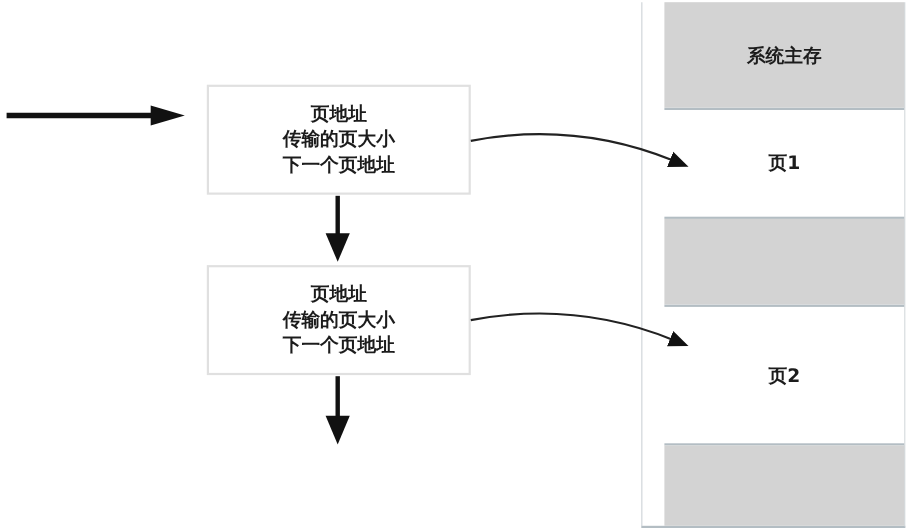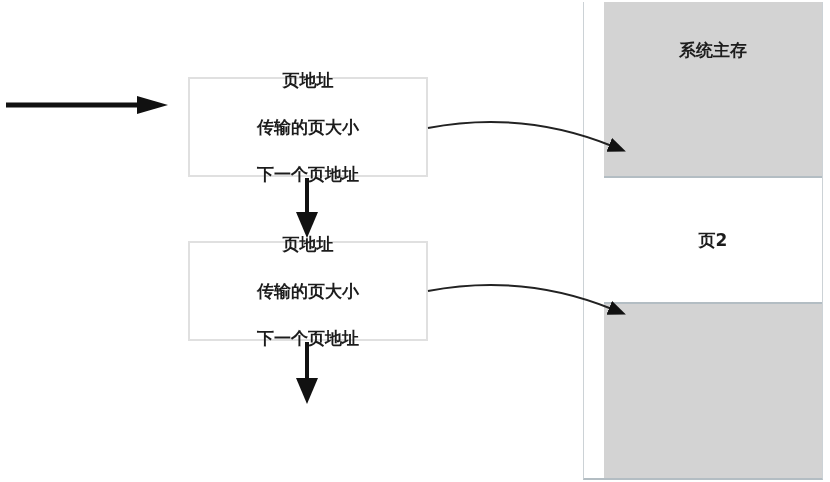--- a/index.html
+++ b/index.html
@@ -41,21 +41,20 @@
     border: 2px solid #e0e0e0;
     display: flex;
     flex-direction: column;
     align-items: center;
     justify-content: center;
     text-align: center;
     font-weight: bold;
     font-size: 17px;
     line-height: 23px;
     color: #1c1c1c;
-    gap: 24px;
   }
   .descriptor.box1 { top: 77px; }
   .descriptor.box2 { top: 241px; }
 
   
   .memory-column {
     position: absolute;
     left: 583px;
     top: 2px;
     width: 240px;
@@ -111,20 +110,21 @@
   </div>
 
   <div class="descriptor box2">
     <span>页地址</span>
     <span>传输的页大小</span>
     <span>下一个页地址</span>
   </div>
 
   <div class="memory-column">
     <div class="mem-block mem-gray mem-title">系统主存</div>
+    <div class="mem-block mem-white mem-page1">页1</div>
     <div class="mem-block mem-gray mem-gap1"></div>
     <div class="mem-block mem-white mem-page2">页2</div>
     <div class="mem-block mem-gray mem-gap2"></div>
   </div>
 
   <svg id="arrow-layer" width="830" height="482" viewBox="0 0 830 482">
     <defs>
       <marker id="ah" viewBox="0 0 12 10" refX="2" refY="5" markerWidth="9" markerHeight="8" orient="auto">
         <path d="M0,0 L12,5 L0,10 Z" fill="#111111"></path>
       </marker>

